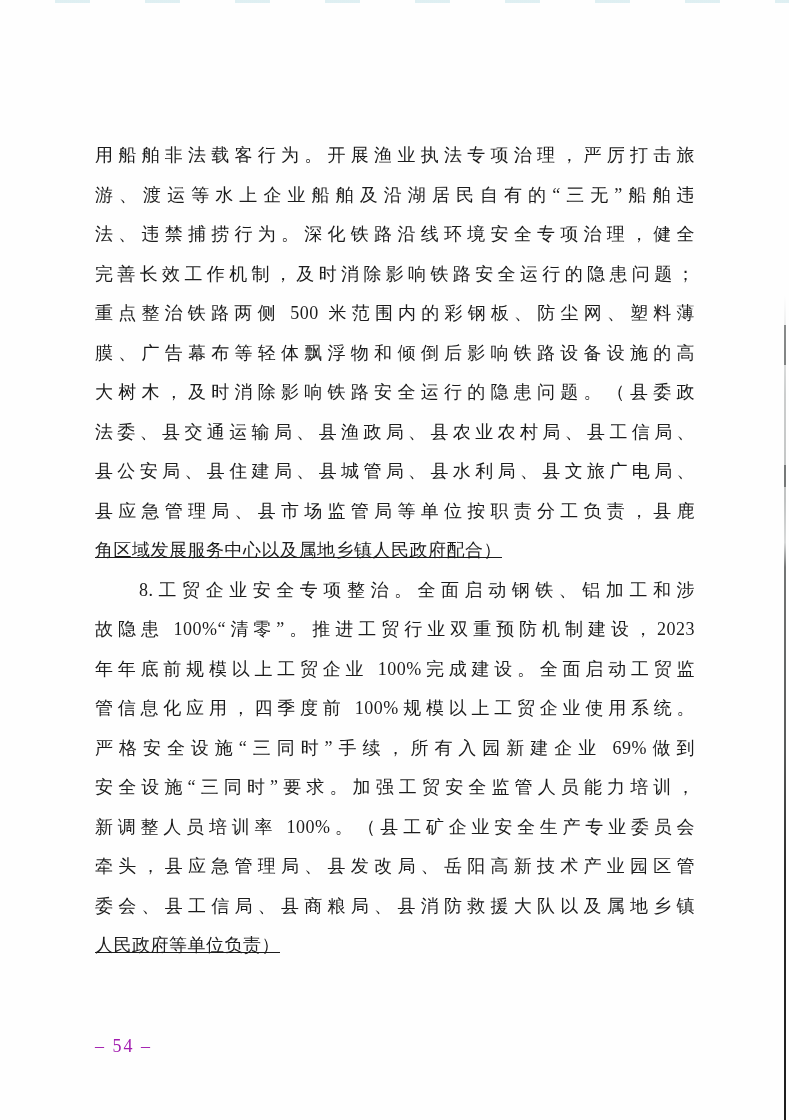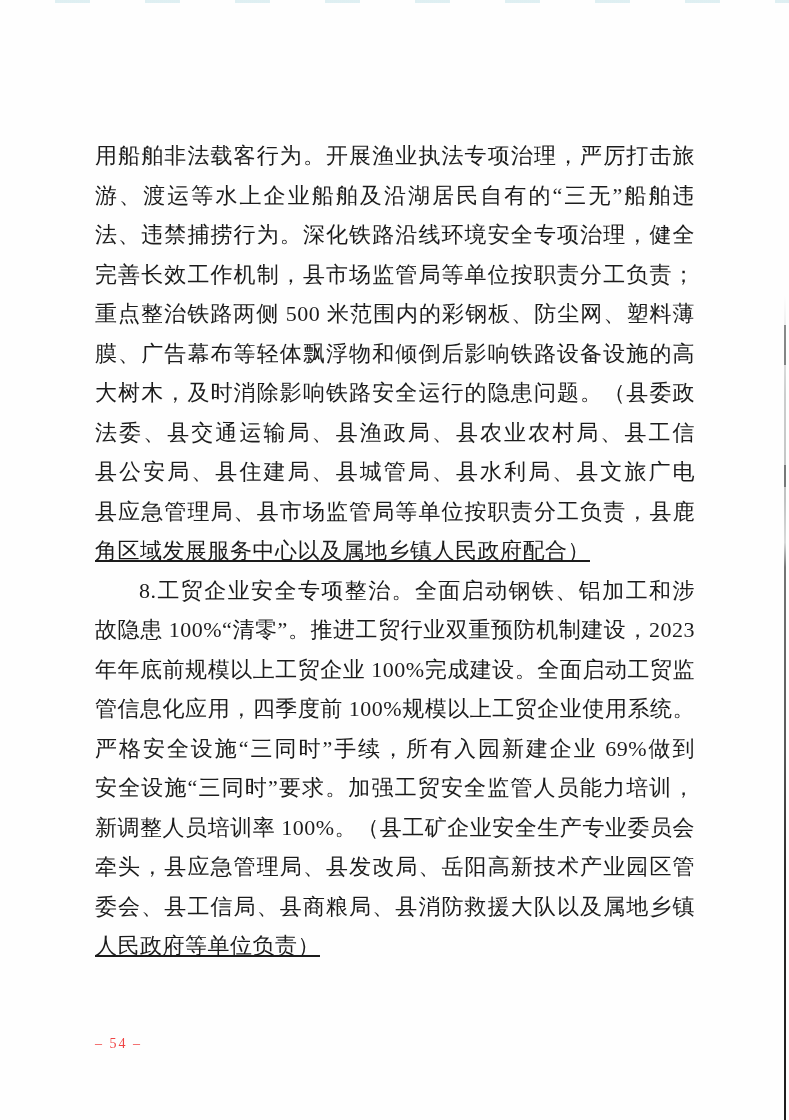--- a/index.html
+++ b/index.html
@@ -54,57 +54,57 @@
   }
   .text-block {
     position: absolute;
     left: 95px;
     top: 136px;
     width: 600px;
   }
   .line {
     height: 39.5px;
     line-height: 39.5px;
-    font-size: 22px;
+    font-size: 18px;
     letter-spacing: 0.5px;
     text-align: justify;
     text-align-last: justify;
     overflow: hidden;
     white-space: normal;
   }
   .line.last {
     text-align-last: left;
     text-decoration: underline;
   }
   .line.indent {
     text-indent: 44px;
   }
   .footer {
     position: absolute;
     left: 95px;
     top: 1036px;
-    font-size: 14px;
+    font-size: 18px;
     letter-spacing: 2px;
-    color: #ef4444;
+    color: #a21caf;
   }
 </style>
 </head>
 <body>
 
 <div class="page">
   <div class="scan-top-artifact"></div>
   <div class="scan-right-line"></div>
   <div class="scan-mark-a"></div>
   <div class="scan-mark-b"></div>
 
   <div class="text-block">
       <div class="line">用船舶非法载客行为。开展渔业执法专项治理，严厉打击旅</div>
       <div class="line">游、渡运等水上企业船舶及沿湖居民自有的“三无”船舶违</div>
       <div class="line">法、违禁捕捞行为。深化铁路沿线环境安全专项治理，健全</div>
-      <div class="line">完善长效工作机制，县市场监管局等单位按职责分工负责；</div>
+      <div class="line">完善长效工作机制，及时消除影响铁路安全运行的隐患问题；</div>
       <div class="line">重点整治铁路两侧 500 米范围内的彩钢板、防尘网、塑料薄</div>
       <div class="line">膜、广告幕布等轻体飘浮物和倾倒后影响铁路设备设施的高</div>
       <div class="line">大树木，及时消除影响铁路安全运行的隐患问题。（县委政</div>
       <div class="line">法委、县交通运输局、县渔政局、县农业农村局、县工信局、</div>
       <div class="line">县公安局、县住建局、县城管局、县水利局、县文旅广电局、</div>
       <div class="line">县应急管理局、县市场监管局等单位按职责分工负责，县鹿</div>
       <div class="line last">角区域发展服务中心以及属地乡镇人民政府配合）</div>
       <div class="line indent">8.工贸企业安全专项整治。全面启动钢铁、铝加工和涉</div>
       <div class="line">故隐患 100%“清零”。推进工贸行业双重预防机制建设，2023</div>
       <div class="line">年年底前规模以上工贸企业 100%完成建设。全面启动工贸监</div>

